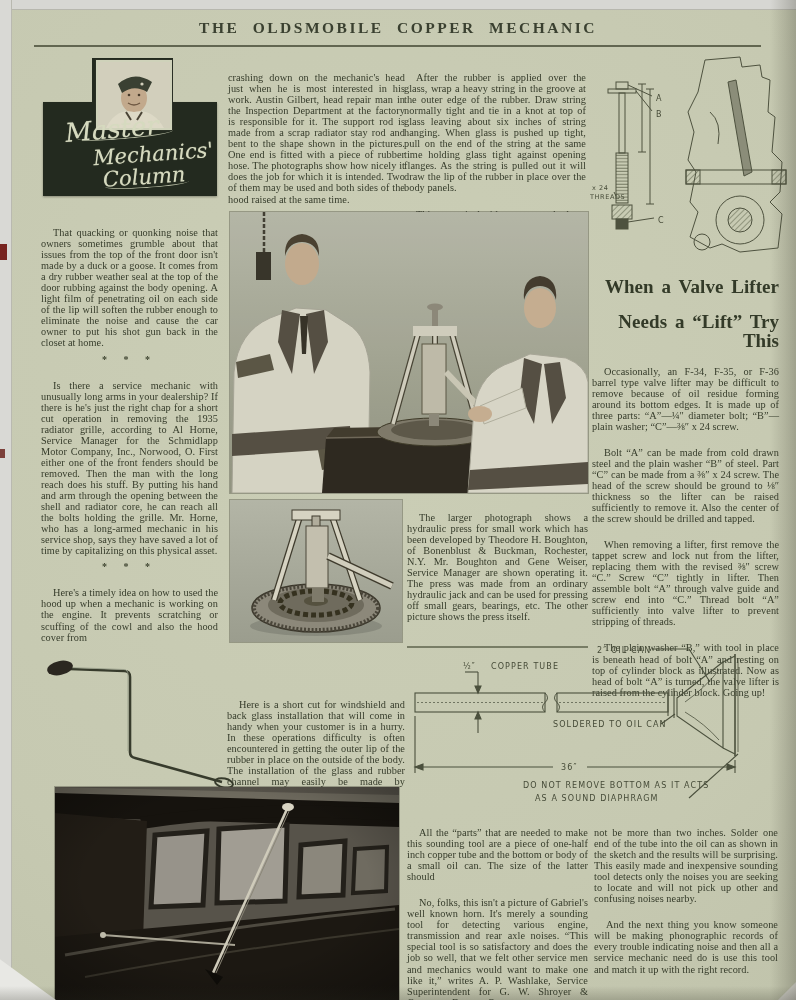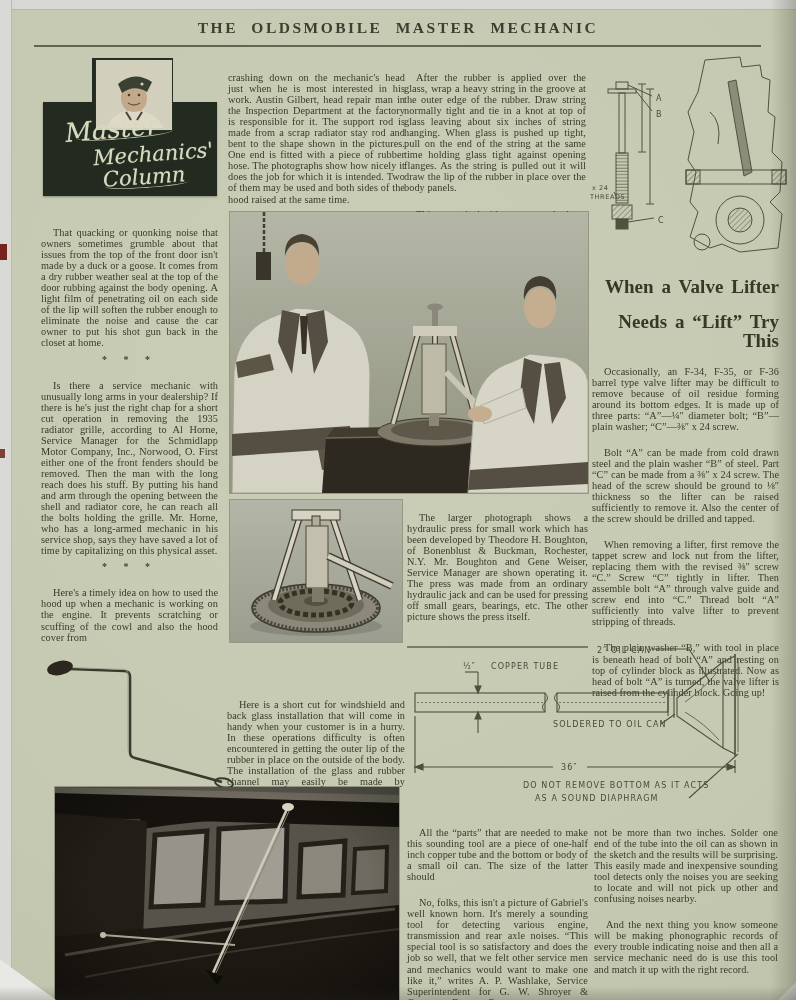--- a/index.html
+++ b/index.html
@@ -40,21 +40,21 @@
   .red-mark-1 { position:absolute; left:0; top:244px; width:7px; height:16px; background:#77231f; }
   .red-mark-2 { position:absolute; left:0; top:449px; width:5px; height:9px; background:#6b241f; opacity:.85; }
   .edge-right { position:absolute; left:770px; top:0; width:26px; height:1000px; background:linear-gradient(to right, rgba(0,0,0,0), rgba(70,70,56,.16) 55%, rgba(58,58,46,.28)); }
   .edge-bottom { position:absolute; left:0; top:986px; width:796px; height:14px; background:linear-gradient(to bottom, rgba(0,0,0,0), rgba(40,40,30,.22)); }
 </style>
 </head>
 <body>
 
 <div id="page">
 
-  <div class="masthead">THE OLDSMOBILE MASTER MECHANIC</div>
+  <div class="masthead">THE OLDSMOBILE COPPER MECHANIC</div>
   <div class="mast-rule"></div>
 
   <div id="logo">
     <div class="tab"></div>
     <div class="main"></div>
     <div class="portrait">
       <svg width="72" height="66" viewBox="0 0 72 66">
         <rect x="0" y="0" width="72" height="66" fill="#d2cfbc"></rect>
         <ellipse cx="36" cy="36" rx="13" ry="15" fill="#c2a98c"></ellipse>
         <path d="M20,22 Q36,8 54,20 L49,30 Q36,22 24,31 Z" fill="#3a4032"></path>

